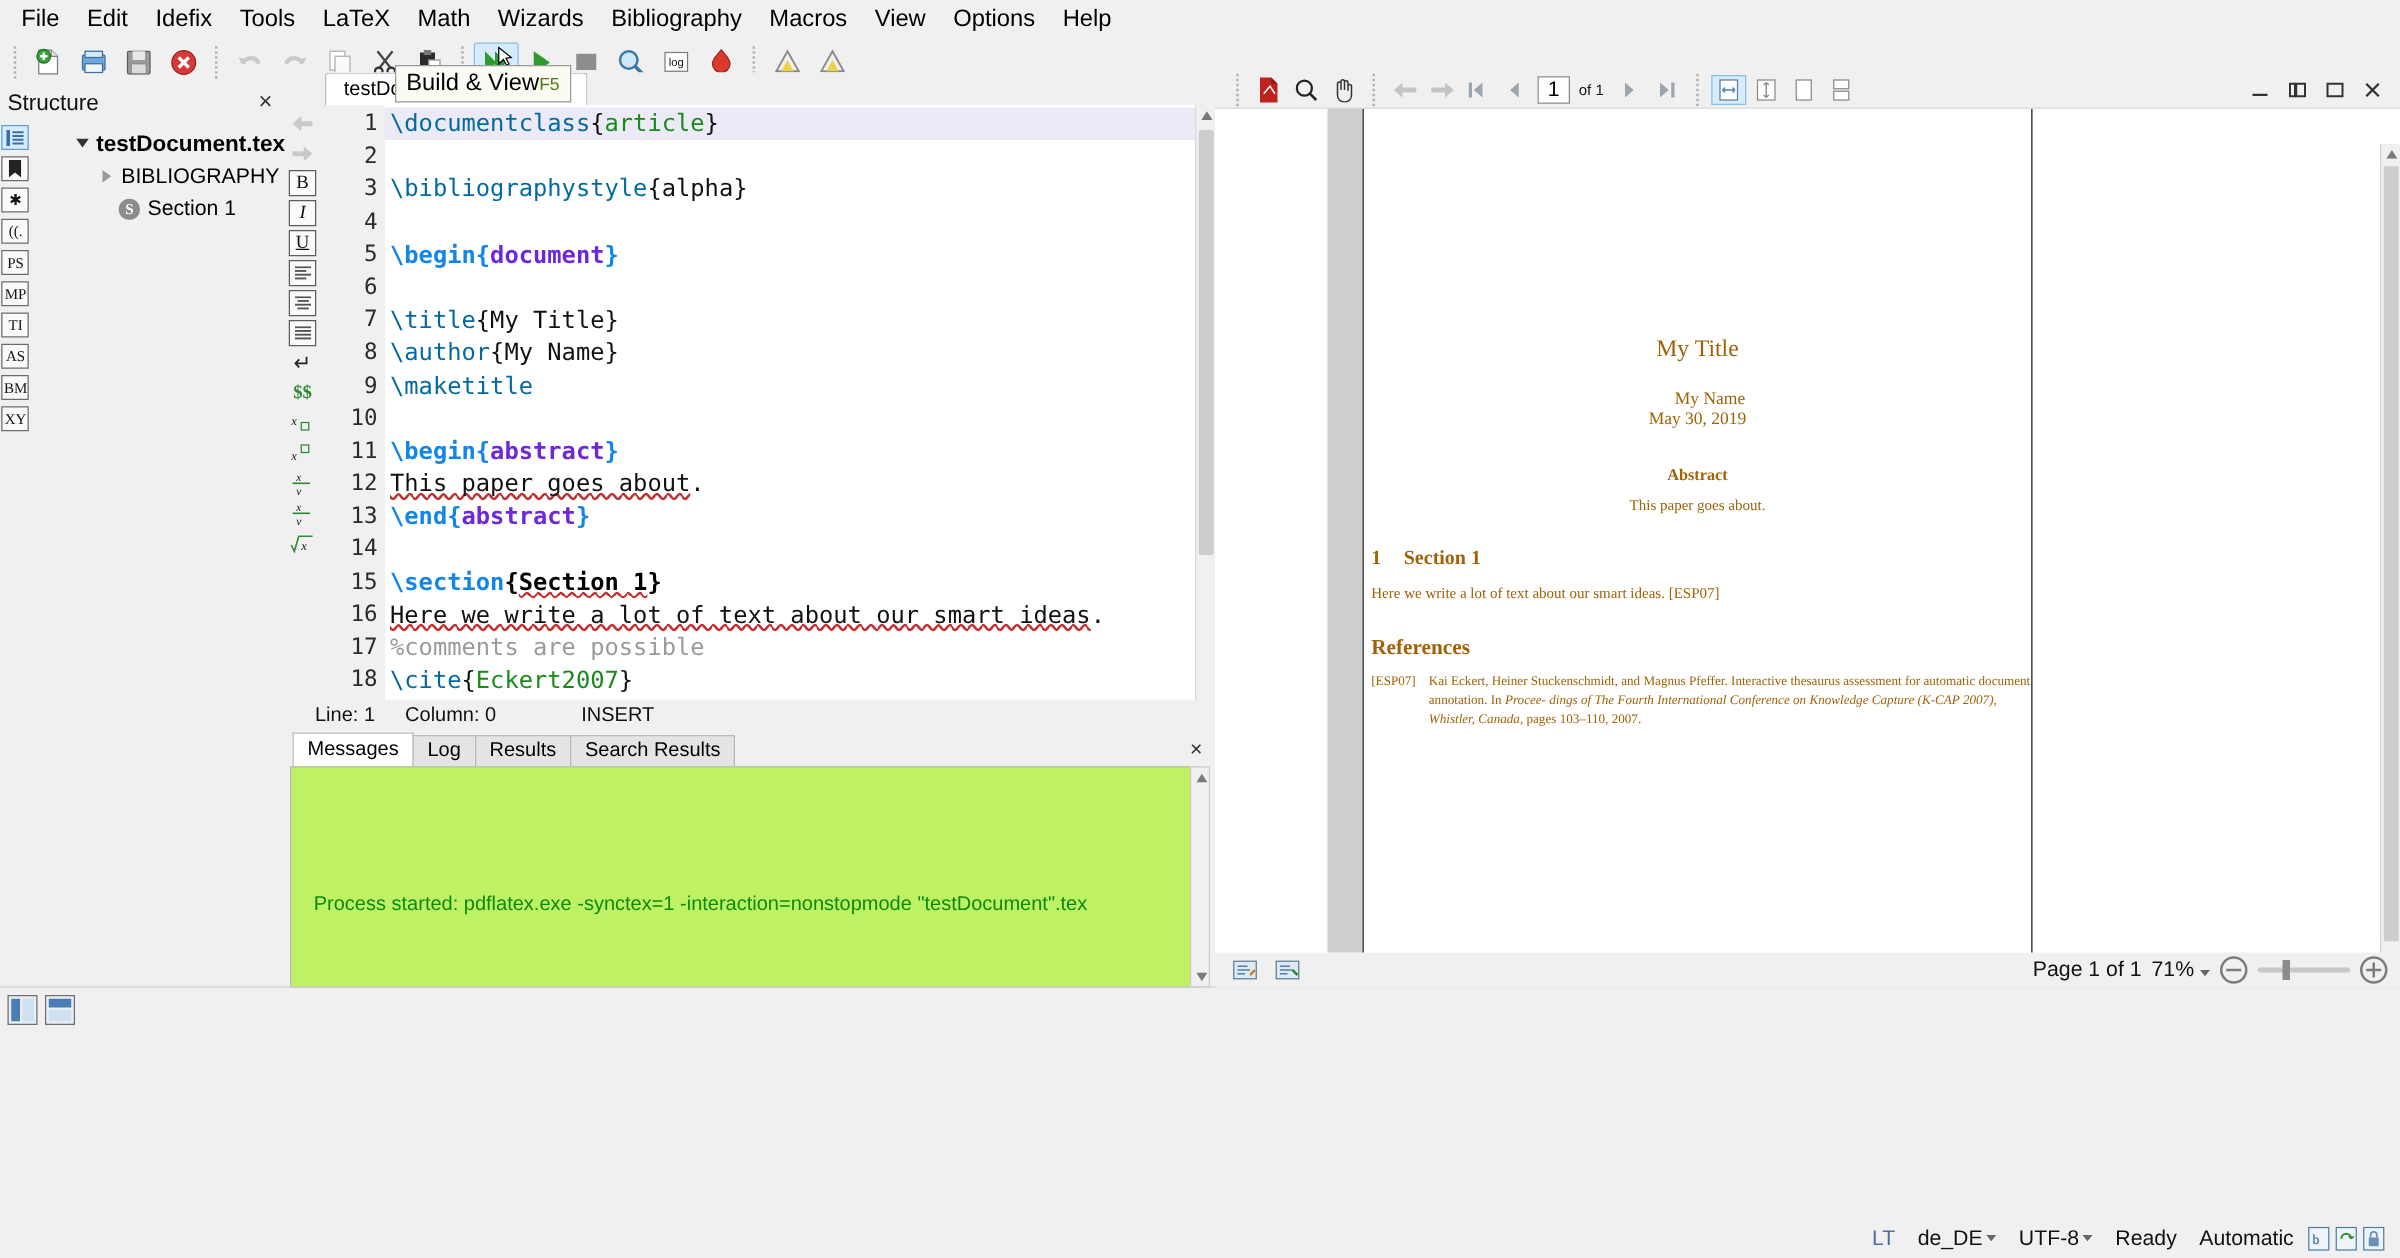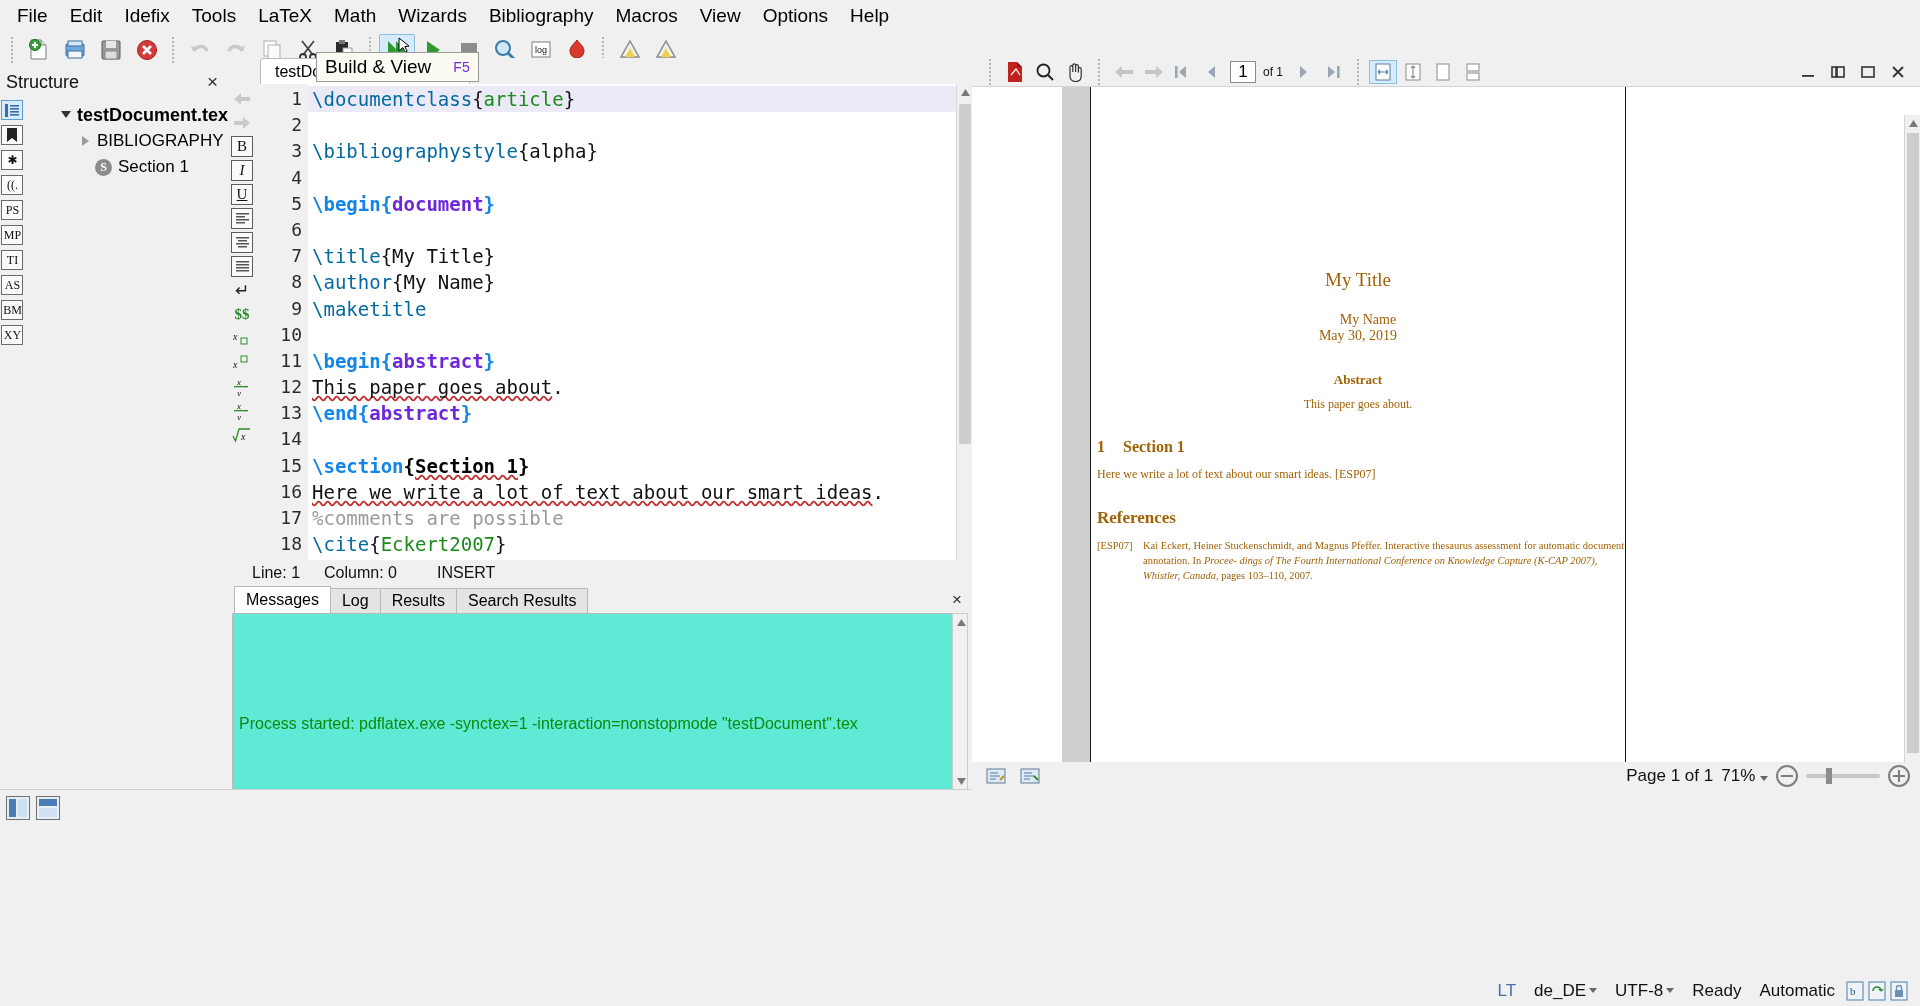--- a/index.html
+++ b/index.html
@@ -149,21 +149,21 @@
   #msg-tabs { height: 27px; display: flex; align-items: flex-end; padding-left: 6px; position: relative; }
   .mtab {
     height: 25px; padding: 0 11px; font-size: 16px; color: #000;
     display: flex; align-items: center; border: 1px solid #b9b9b9; border-bottom: none;
     background: #e4e4e4; margin-right: -1px;
   }
   .mtab.active { background: #fff; height: 27px; }
   #msg-close { position: absolute; right: 10px; top: 4px; font-size: 17px; color: #333; }
   #msg-body {
     position: absolute; left: 4px; top: 27px; width: 728px; height: 177px;
-    background: #5eead4; border: 1px solid #b9b9b9; padding: 10px 6px; overflow: hidden;
+    background: #bef264; border: 1px solid #b9b9b9; padding: 10px 18px; overflow: hidden;
     font-size: 16px;
   }
   .msg-line { height: 40px; line-height: 40px; }
   .msg-green { color: #0d8a0d; }
   .msg-black { color: #111; }
   #msg-scroll { position: absolute; right: 4px; top: 27px; width: 16px; height: 177px; background: #f0f0f0; border: 1px solid #ccc;}
 
   
   #pdfpanel { position: absolute; left: 972px; top: 58px; width: 948px; height: 732px; background: #f0f0f0; }
   #pdf-toolbar { height: 28px; display: flex; align-items: center; padding-left: 10px; gap: 2px; }
@@ -221,21 +221,21 @@
   .sb-caret { border-left: 4px solid transparent; border-right: 4px solid transparent; border-top: 5px solid #666; display:inline-block; }
   .sb-icon { width: 22px; height: 22px; display:flex; align-items:center; justify-content:center; }
 
   
   #tooltip {
     position: absolute; left: 316px; top: 52px; height: 30px;
     background: #fbfbf4; border: 1px solid #9a9a9a;
     display: flex; align-items: center; padding: 0 8px; z-index: 50;
     font-size: 19px; color: #000;
   }
-  #tooltip .key { font-size: 14px; color: #6d28d9; margin-left: 22px; }
+  #tooltip .key { font-size: 14px; color: #4d7c0f; margin-left: 0; }
   #bigsep { position:absolute; left:0; top:789px; width:1920px; height:1px; background:#d0d0d0; }
 </style>
 </head>
 <body>
 
 <div id="app">
 
   <div id="menubar">
     <div class="menu-item">File</div>
     <div class="menu-item">Edit</div>
@@ -558,21 +558,21 @@
         <svg width="9" height="7" viewBox="0 0 9 7">
             <path d="M4.5 7L0 0h9z" fill="#7a7a7a"></path>
           </svg>
       </div>
     </div>
   </div>
 
   <div id="statusline">
     <span style="margin-left:18px">Line: 1</span>
     <span style="margin-left:12px">Column: 0</span>
-    <span style="margin-left:28px">INSERT</span>
+    <span style="margin-left:56px">INSERT</span>
   </div>
 
   <div id="msgpanel">
     <div id="msg-tabs">
       <div class="mtab active">Messages</div>
       <div class="mtab">Log</div>
       <div class="mtab">Results</div>
       <div class="mtab">Search Results</div>
       <div id="msg-close">×</div>
     </div>

